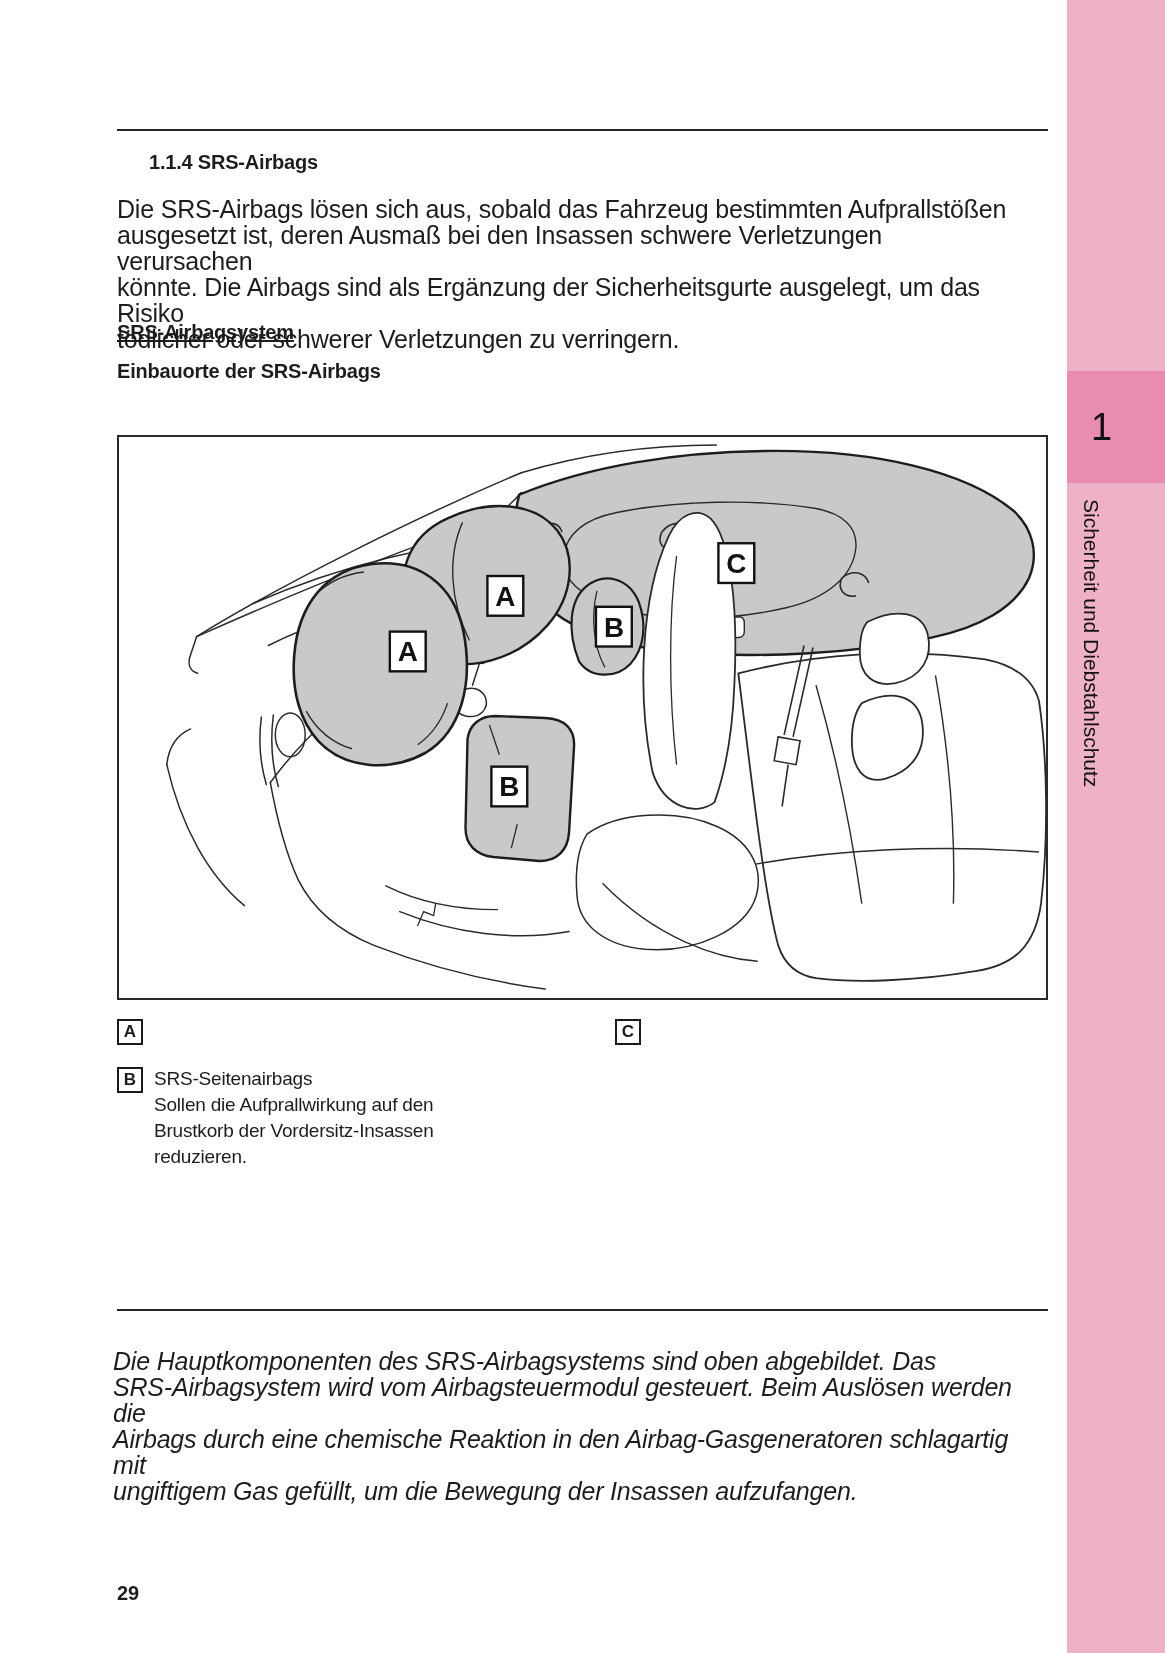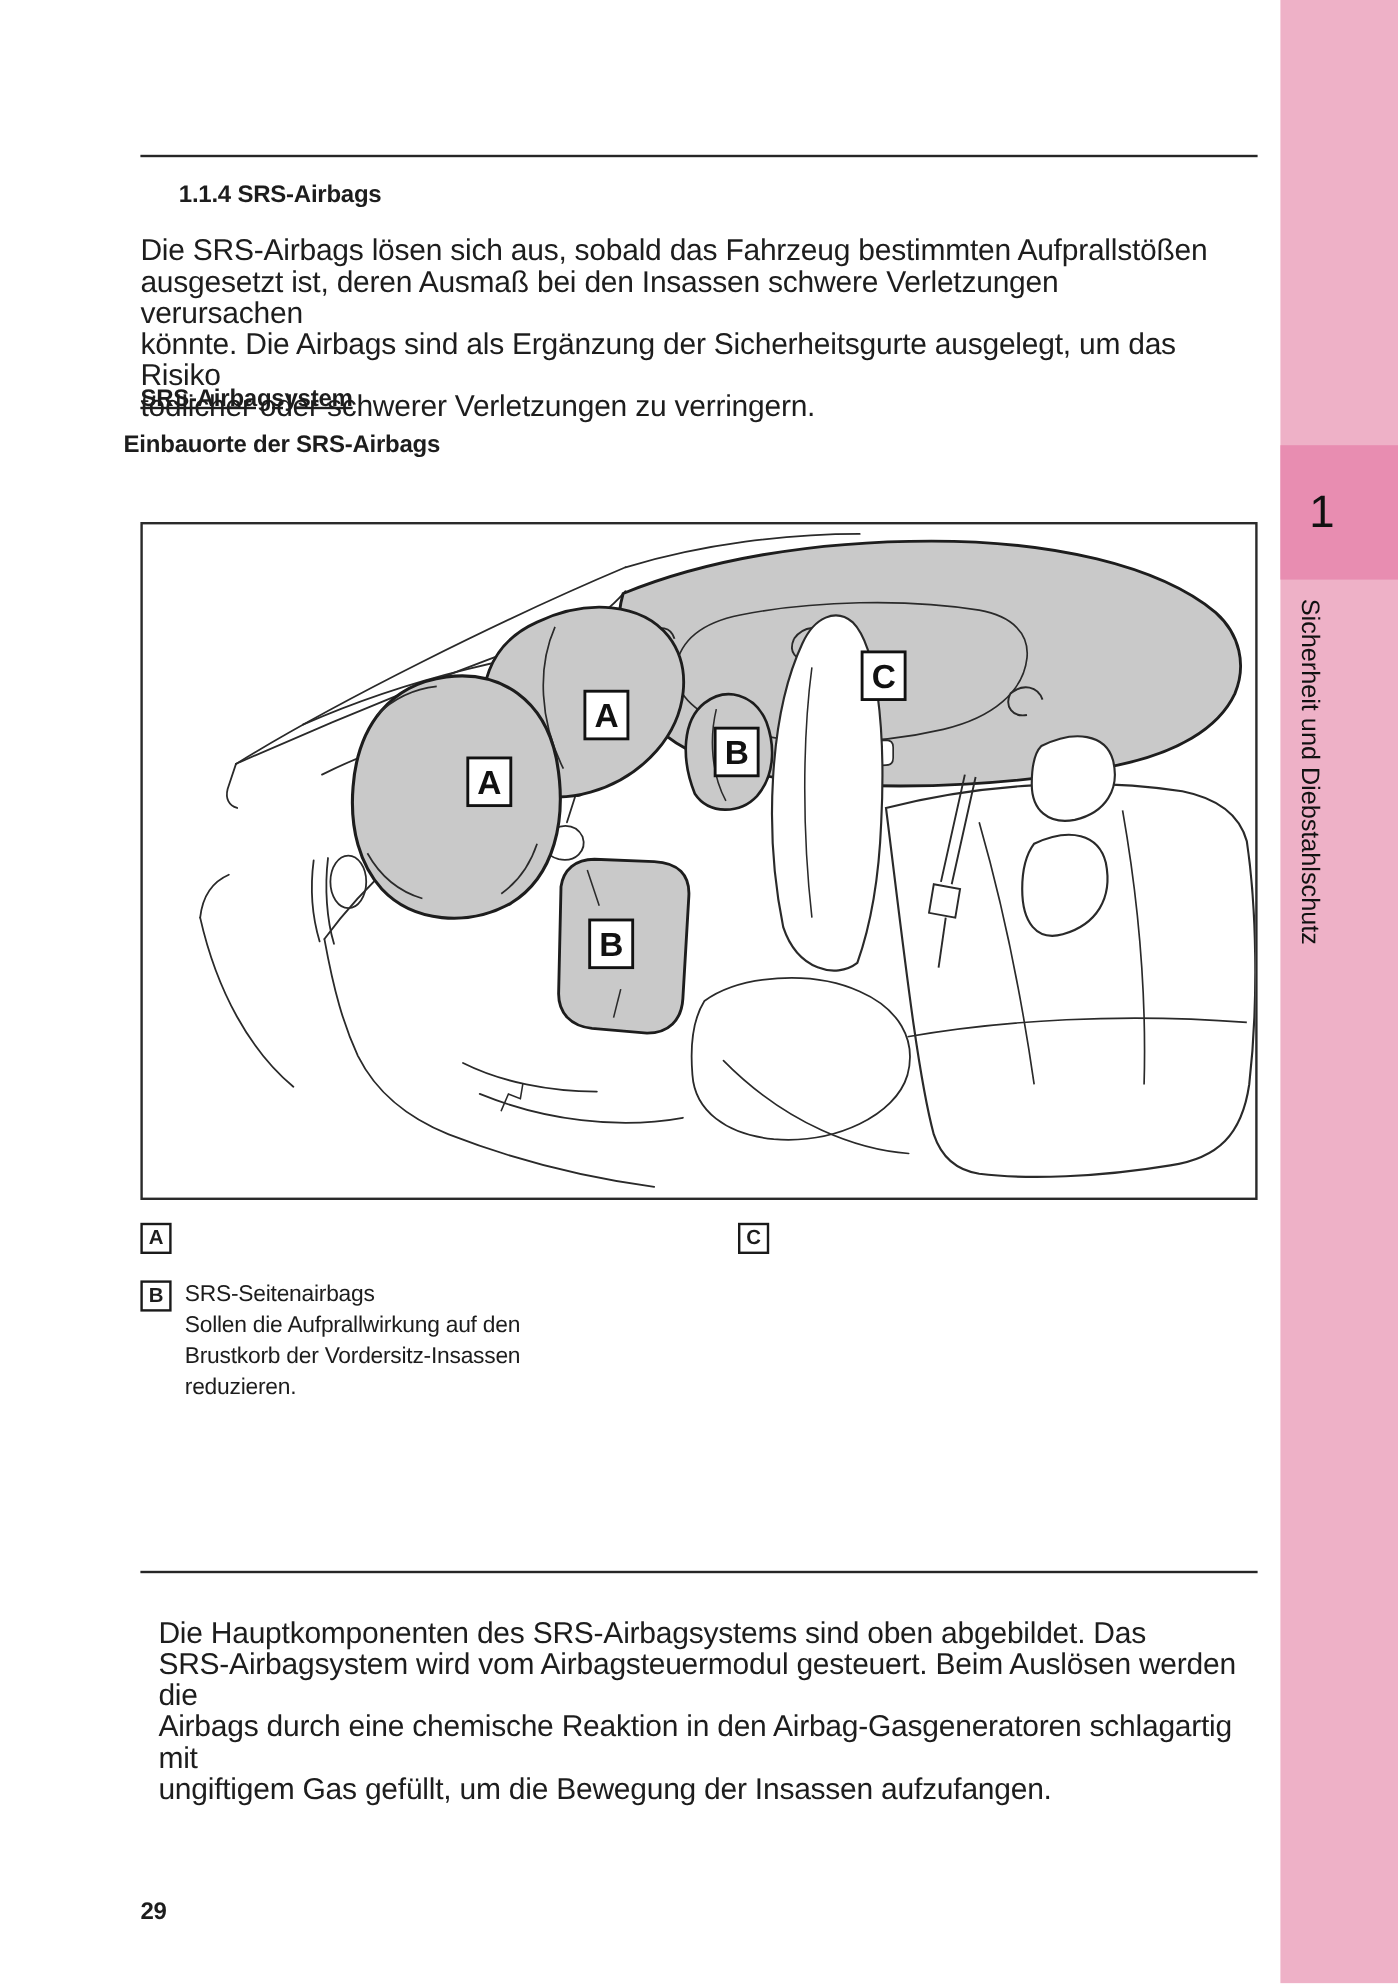--- a/index.html
+++ b/index.html
@@ -40,22 +40,22 @@
     text-align:right;font-weight:bold;font-size:21px;
   }
   .rule{position:absolute;left:117px;width:931px;height:0;border-top:2px solid #262626;}
   .rule-top{top:129px;}
   .rule-bottom{top:1309px;}
   
   .heading{position:absolute;top:151px;left:117px;font-size:20px;font-weight:bold;margin-left:32px;}
   .body{font-size:25px;line-height:26px;white-space:pre-line;}
   .intro{position:absolute;top:196px;left:117px;width:905px;}
   .subhead1{position:absolute;top:321px;left:117px;font-size:20px;font-weight:bold;text-decoration:underline;}
-  .subhead2{position:absolute;top:360px;left:103px;font-size:20px;font-weight:bold;}
-  .closing{position:absolute;top:1348px;left:132px;width:915px;}
+  .subhead2{position:absolute;top:360px;left:117px;font-size:20px;font-weight:bold;}
+  .closing{position:absolute;top:1348px;left:113px;width:915px;font-style:italic;}
   .page-number{position:absolute;top:1582px;left:117px;width:931px;text-align:left;font-weight:bold;font-size:20px;}
   
   .diagram{
     position:absolute;top:435px;left:117px;width:931px;height:565px;
     border:2px solid #2a2a2a;background:#fff;
   }
   .diagram svg{display:block;width:100%;height:100%;}
   .diagram text{font-family:"Liberation Sans",sans-serif;font-weight:bold;font-size:28px;fill:#111;text-anchor:middle;}
   
   .legend{position:absolute;top:1018px;left:117px;width:931px;}

